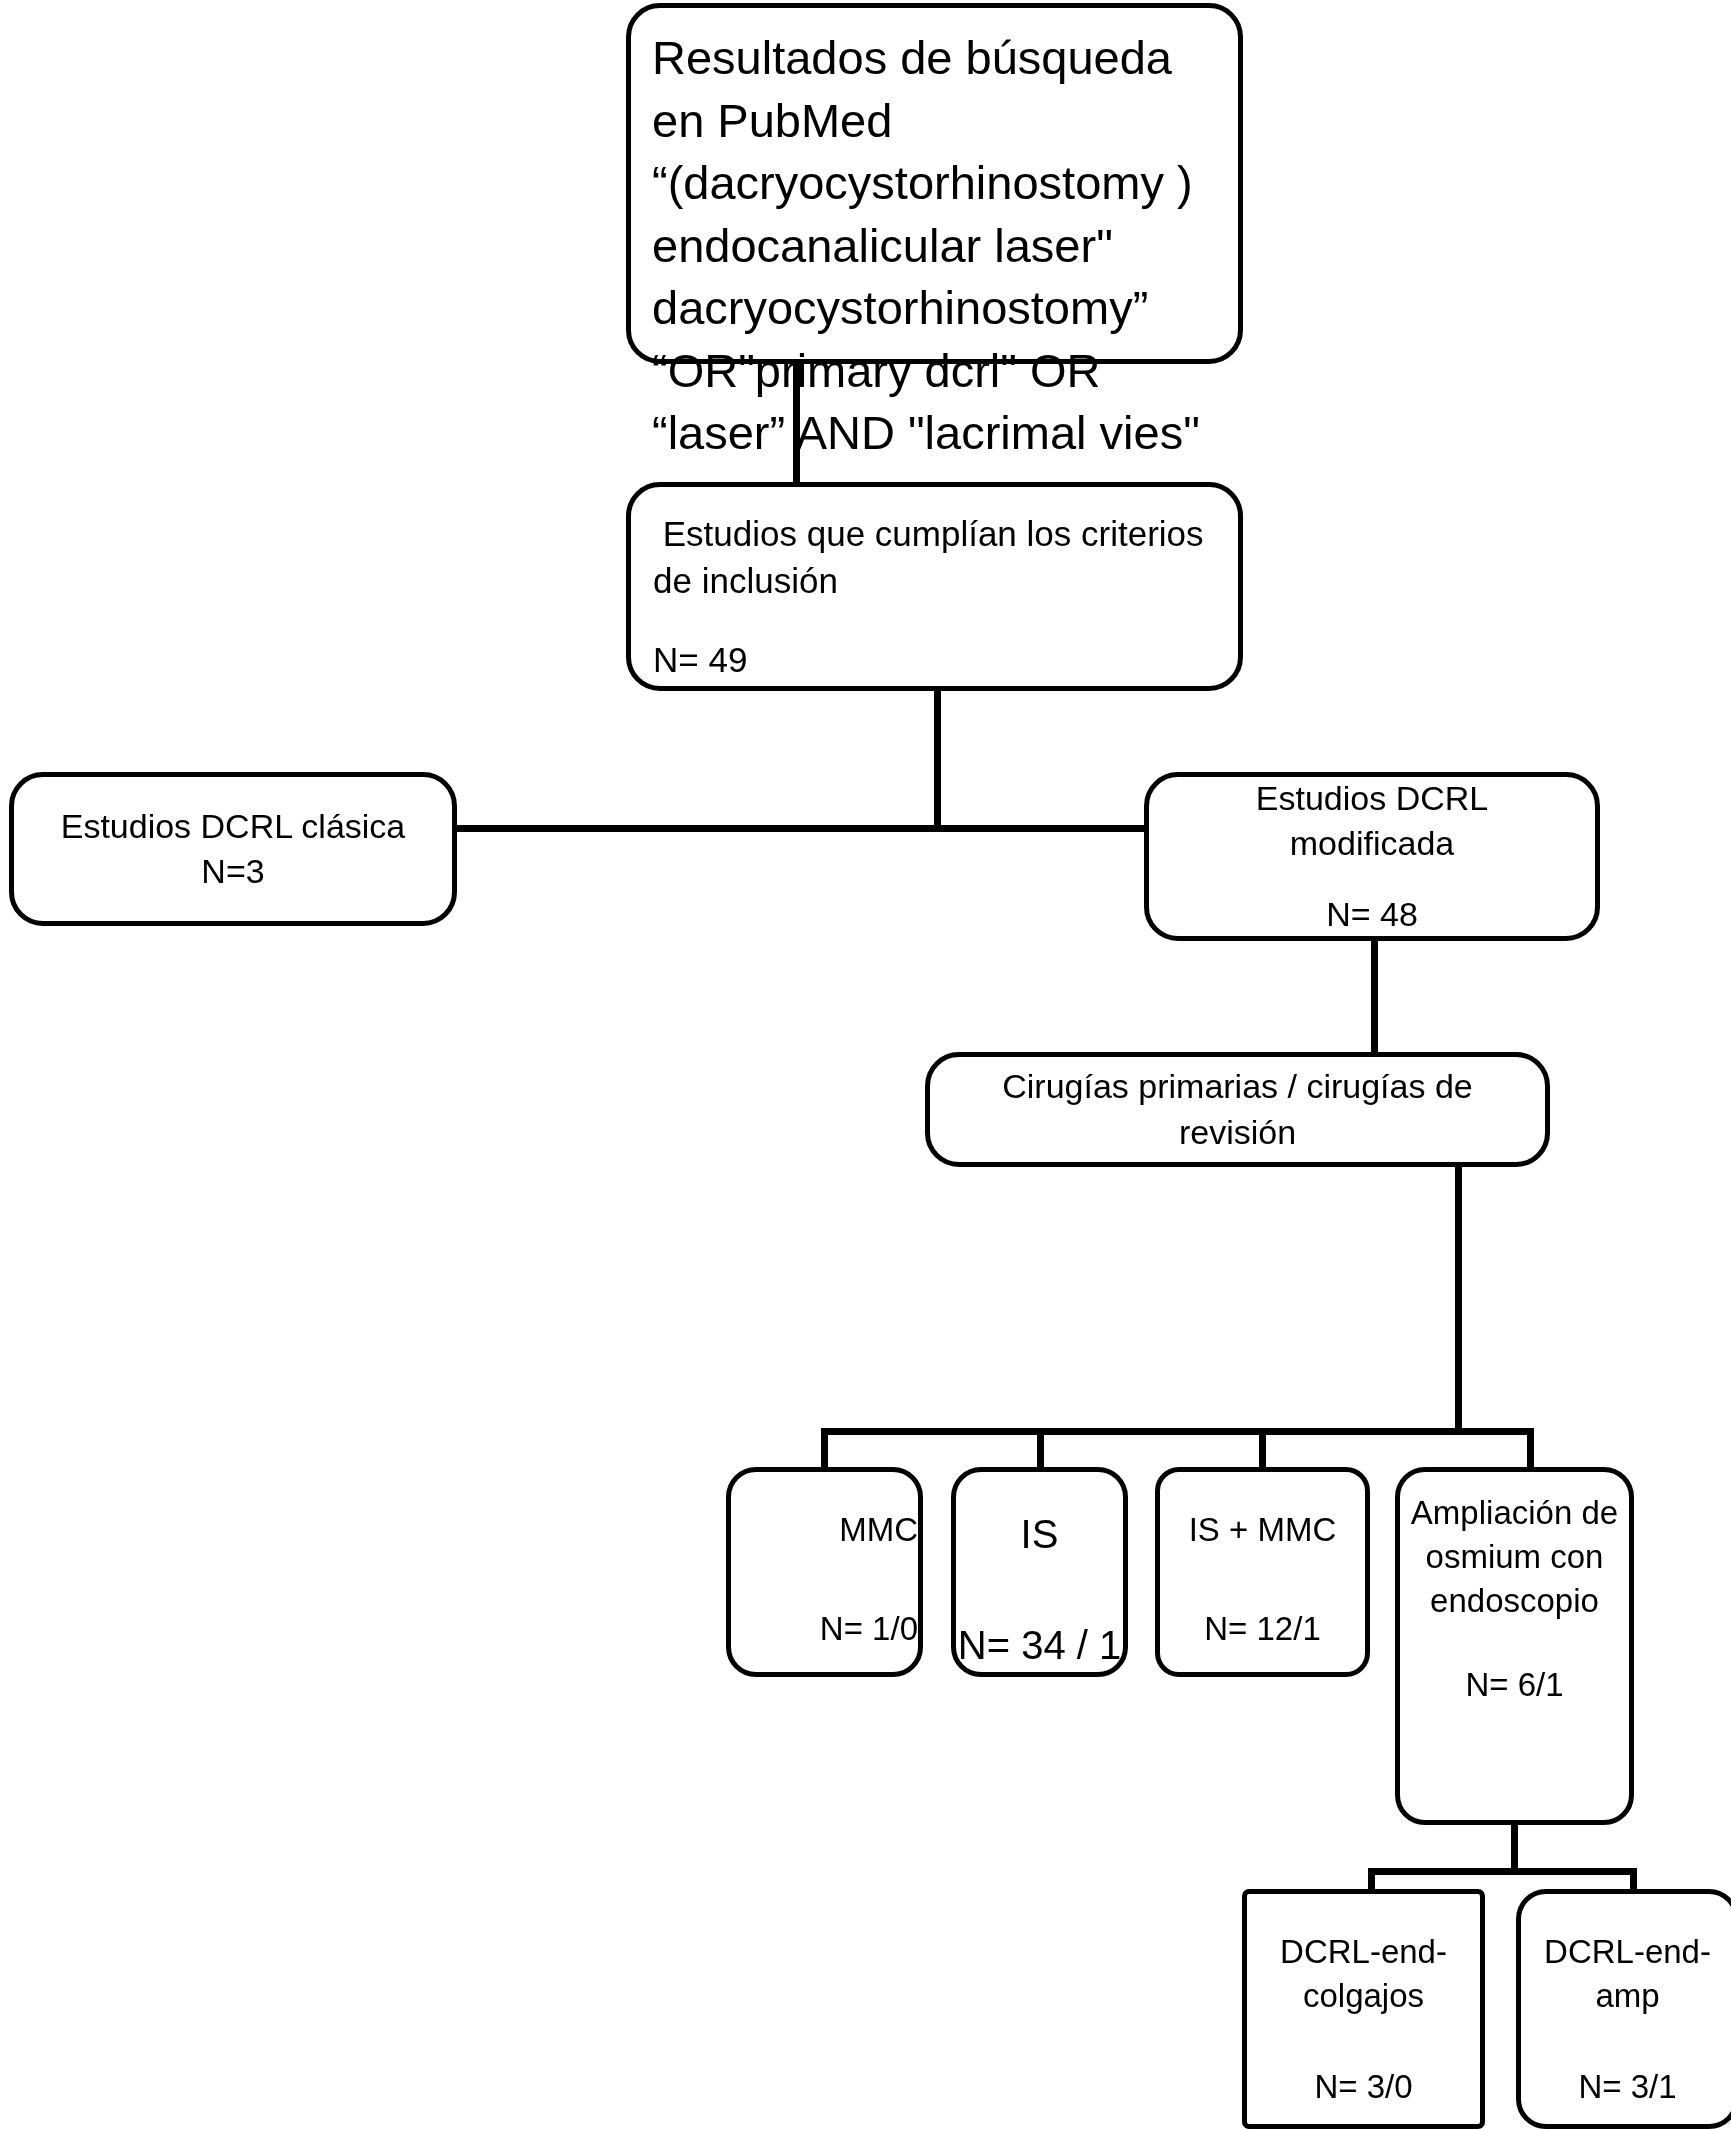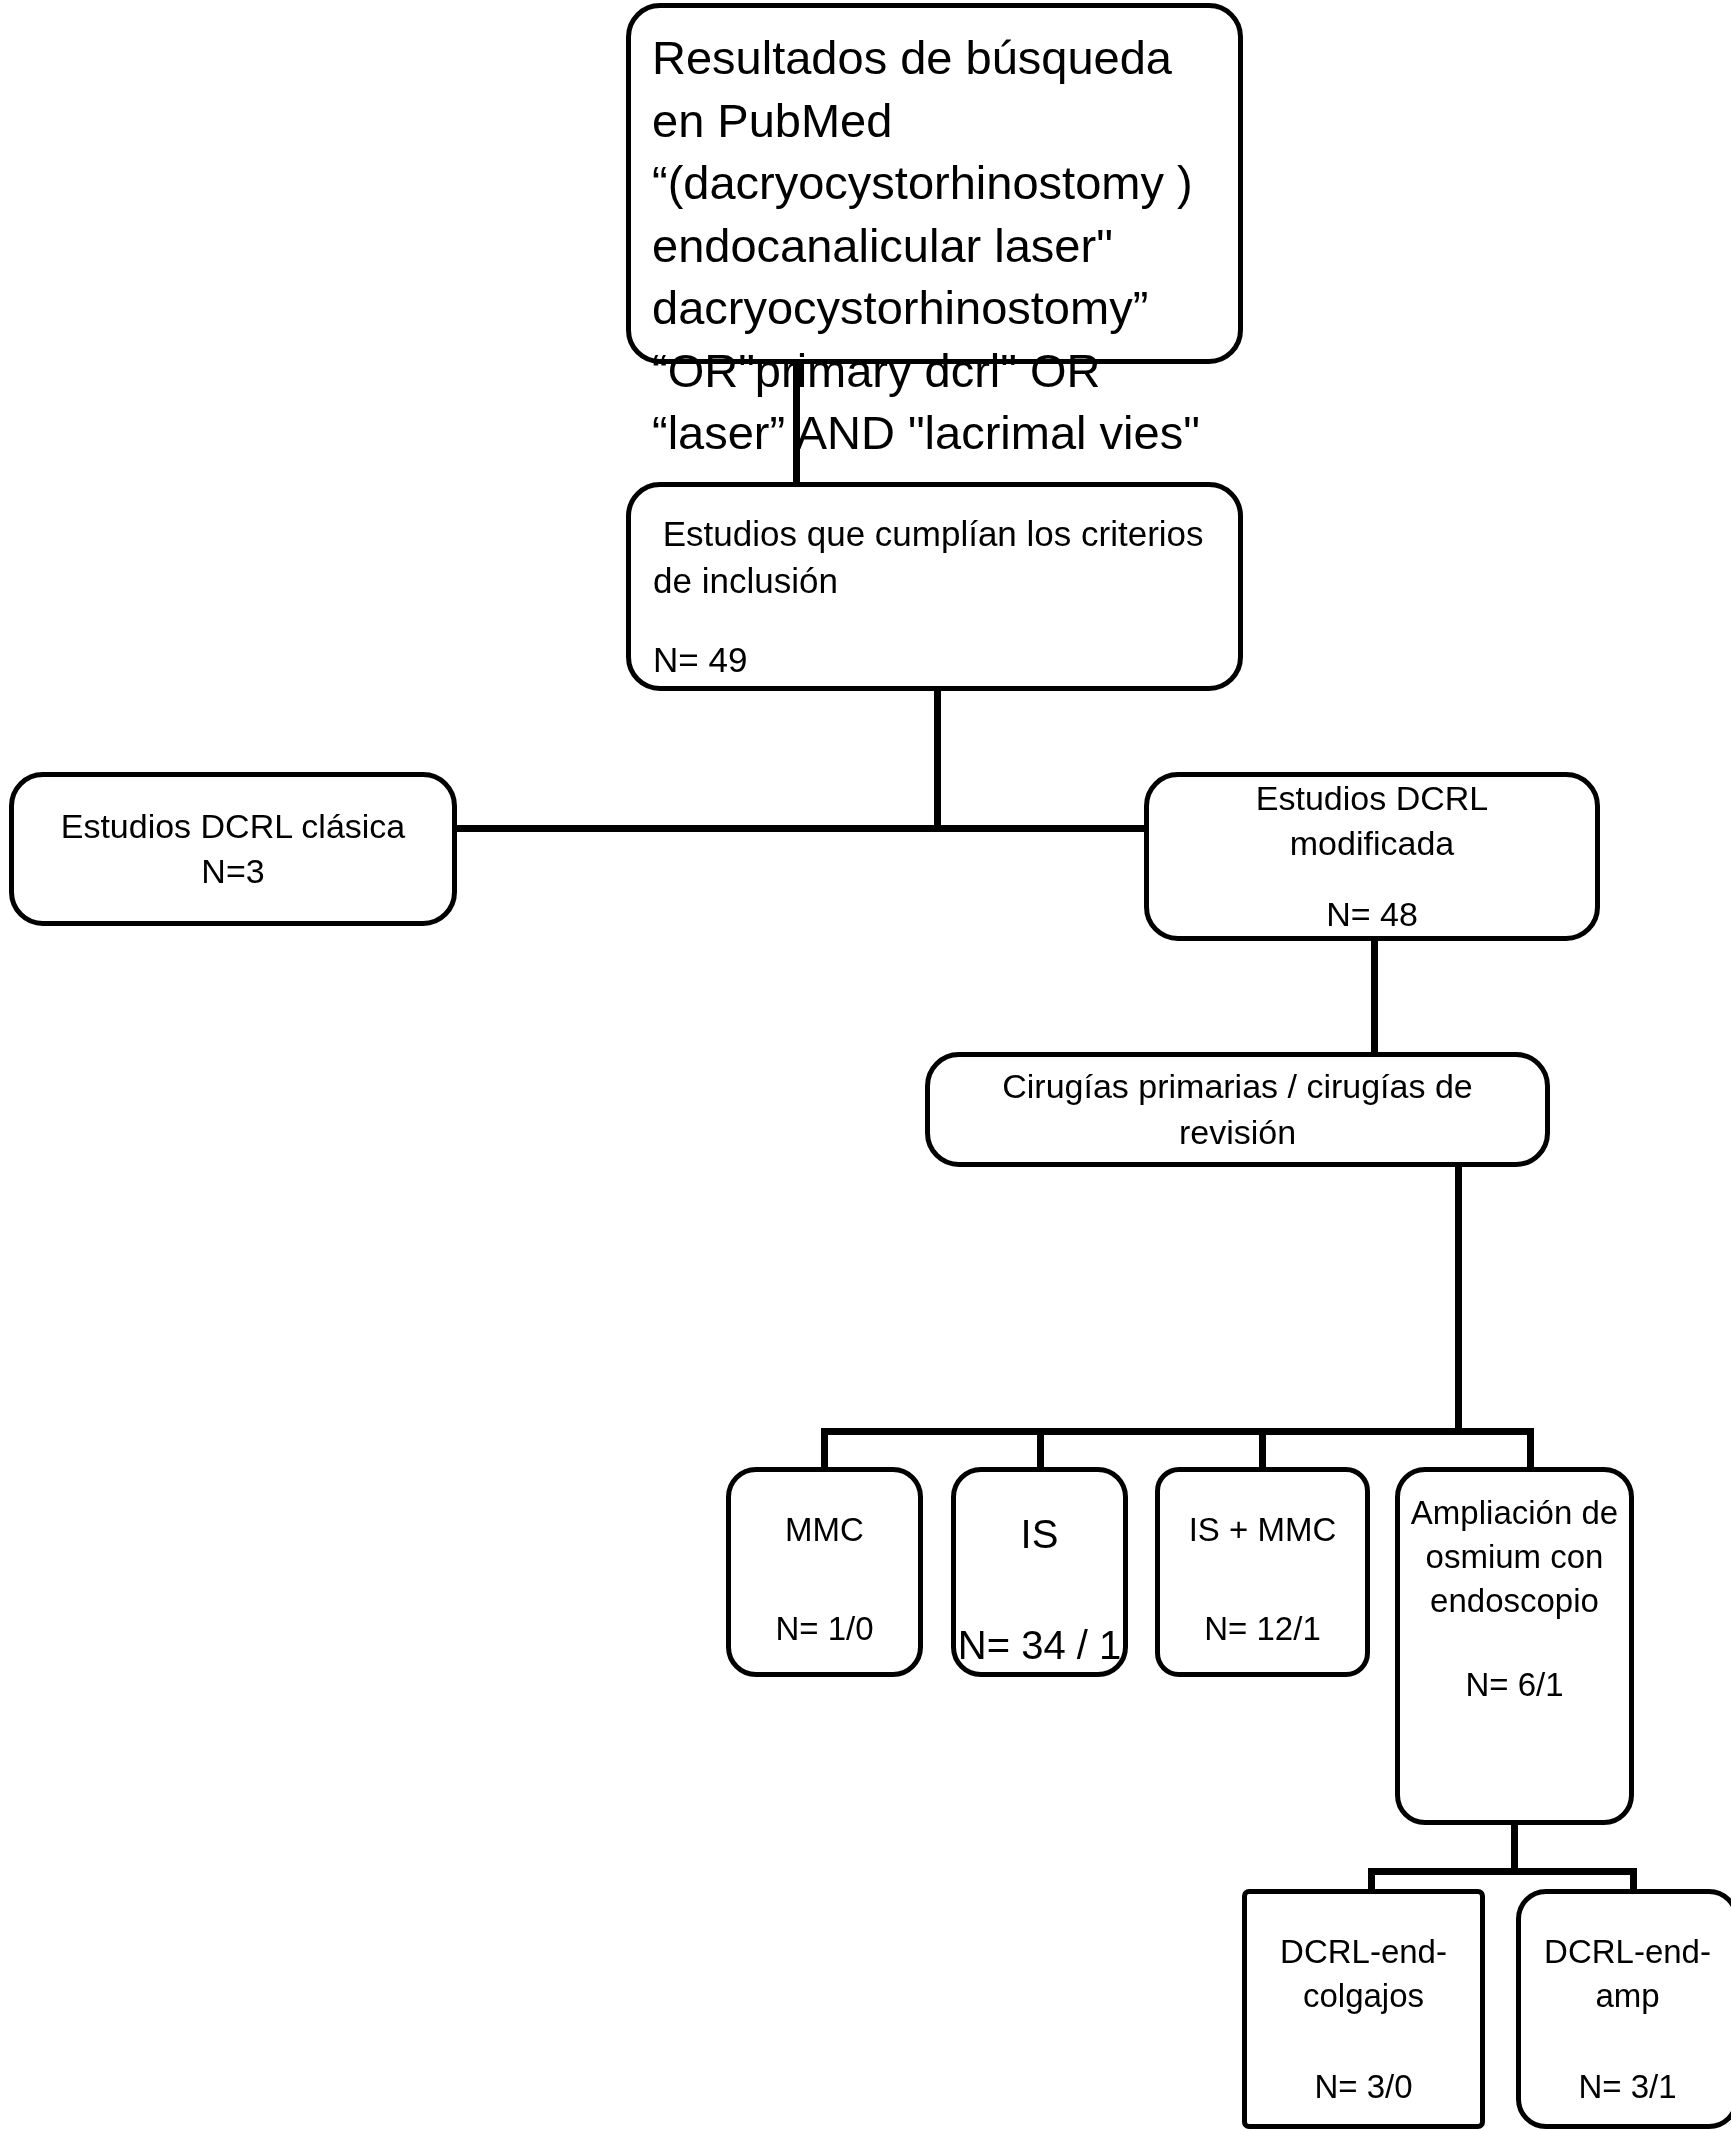--- a/index.html
+++ b/index.html
@@ -88,21 +88,21 @@
     font-size: 34px;
     text-align: center;
     align-items: center;
     padding: 0 15px;
   }
 
   #node-mmc {
     left: 726px; top: 1467px; width: 197px; height: 210px;
     font-size: 33px;
     text-align: center;
-    align-items: center;
+    align-items: flex-end;
     border-radius: 30px;
     justify-content: flex-start;
     padding-top: 36px;
   }
   #node-mmc .count { margin-top: 55px; }
 
   #node-is {
     left: 951px; top: 1467px; width: 177px; height: 210px;
     font-size: 40px;
     text-align: center;

